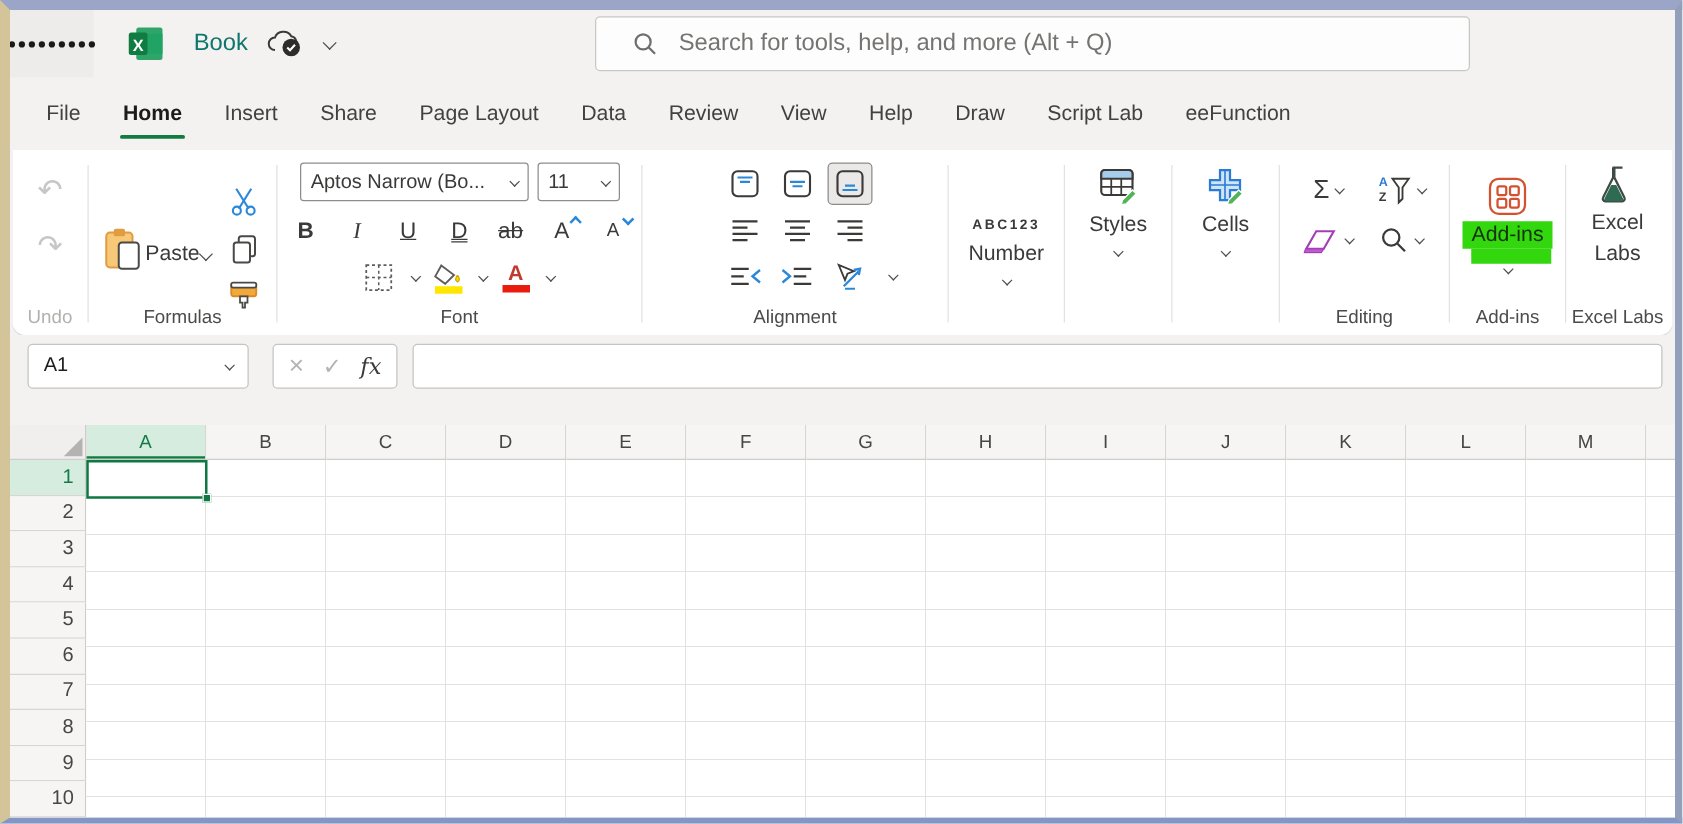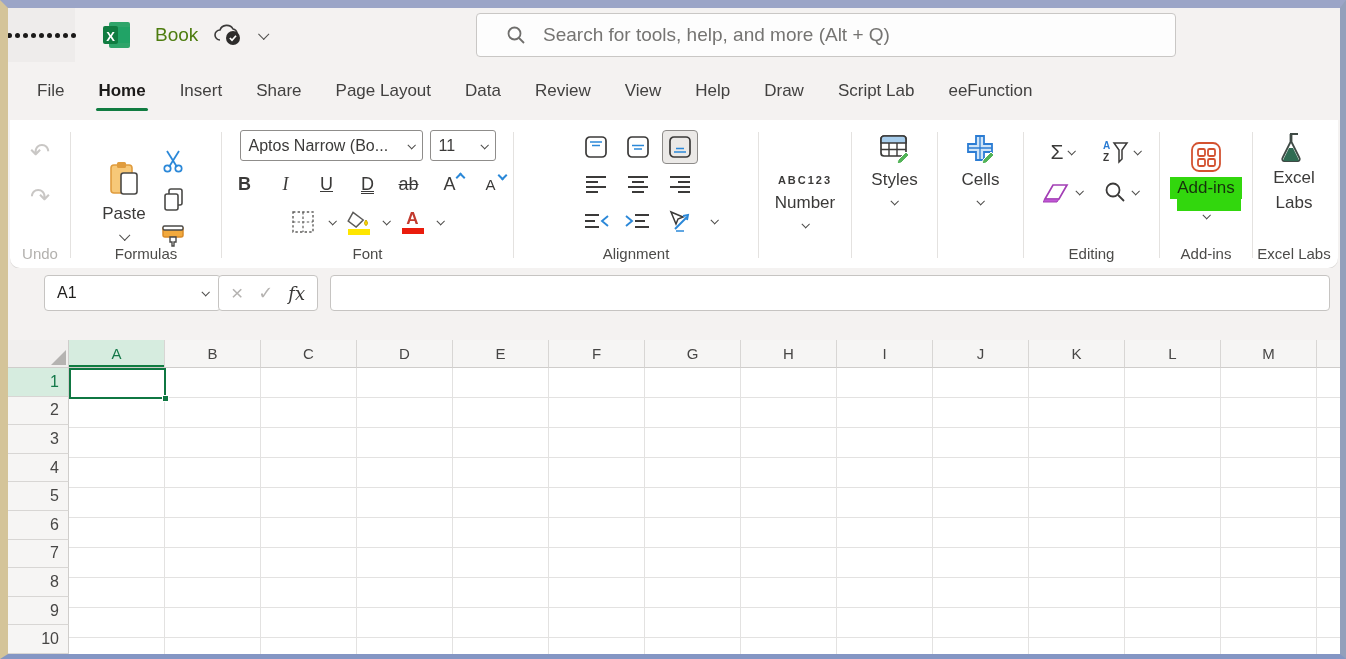--- a/index.html
+++ b/index.html
@@ -10,21 +10,21 @@
     border-bottom:5px solid #8496c4; border-left:8px solid #d4c499;
     background:#f4f2f1; overflow:hidden; }
   .frame .navy-strip { position:absolute; left:-8px; top:-8px; bottom:-5px; width:2px; background:#2b3158; z-index:50; }
 
   
   .topbar { position:relative; height:54px; background:#f4f2f1; display:flex; align-items:center; }
   .launcher { width:67px; height:54px; background:#eeeceb; display:flex; align-items:center; justify-content:center; cursor:pointer; }
   .waffle { display:grid; grid-template-columns:repeat(3,5px); grid-template-rows:repeat(3,5px); gap:3px; }
   .waffle span { width:5px; height:5px; border-radius:50%; background:#1b1a19; }
   .xlogo { margin-left:26px; }
-  .doc-title { margin-left:22px; font-size:19px; color:#4d7c0f; }
+  .doc-title { margin-left:22px; font-size:19px; color:#0f766e; }
   .cloud-wrap { margin-left:15px; display:flex; align-items:center; }
   .title-chev { margin-left:16px; }
   .chev { display:inline-block; width:8px; height:8px; border-right:1.7px solid #4f4e4c; border-bottom:1.7px solid #4f4e4c; transform:rotate(45deg) translateY(-1px); }
   .chev.sm { width:6px; height:6px; }
   .searchbox { position:absolute; left:468px; top:5px; width:700px; height:44px; background:#fdfdfd;
     border:1px solid #c9c7c5; border-radius:4px; display:flex; align-items:center; padding-left:28px; }
   .searchbox input { border:none; outline:none; background:transparent; font-size:19px; color:#404040;
     width:600px; margin-left:16px; font-family:"Liberation Sans", sans-serif; }
   .searchbox input::placeholder { color:#757472; }
 
@@ -44,21 +44,21 @@
   .rbtn { display:flex; align-items:center; justify-content:center; cursor:pointer; border-radius:3px; }
   .icon { display:inline-flex; align-items:center; justify-content:center; }
 
   
   .g-undo { width:60px; }
   .g-undo .rbtn { height:40px; width:40px; margin-top:5px; font-size:24px; color:#c9c7c5; }
   .g-undo .rbtn:first-child { margin-top:12px; }
 
   
   .g-clip { width:150px; flex-direction:row; justify-content:center; gap:10px; }
-  .paste-big { display:flex; flex-direction:column; align-items:center; margin-top:12px; cursor:pointer; }
+  .paste-big { display:flex; align-items:center; margin-top:12px; cursor:pointer; }
   .paste-big .plabel { font-size:17px; color:#3b3a39; margin-top:6px; }
   .paste-big .chev { margin-top:8px; }
   .clip-col { display:flex; flex-direction:column; margin-top:10px; gap:6px; }
   .clip-col .rbtn { width:34px; height:32px; }
 
   
   .g-font { width:291px; }
   .font-row1 { display:flex; gap:7px; margin-top:10px; }
   .selbox { height:31px; border:1px solid #8f8d8b; border-radius:3px; background:#fff; display:flex; align-items:center;
     padding:0 8px; font-size:16px; color:#3b3a39; justify-content:space-between; cursor:pointer; }
@@ -116,21 +116,21 @@
   .g-addins .chev { margin-top:2px; }
 
   
   .g-labs { width:82px; }
   .labs-btn { display:flex; flex-direction:column; align-items:center; margin-top:11px; cursor:pointer; }
   .labs-btn .line { font-size:17px; color:#3b3a39; line-height:25px; }
 
   
   .formularow { position:relative; height:50px; background:#f4f2f1; }
   .fbox { position:absolute; top:7px; height:36px; background:#fff; border:1px solid #c6c4c2; border-radius:4px; display:flex; align-items:center; }
-  .namebox { left:36px; width:177px; justify-content:space-between; padding:0 12px; cursor:pointer; }
+  .namebox { left:14px; width:177px; justify-content:space-between; padding:0 12px; cursor:pointer; }
   .namebox .nbval { font-size:16px; color:#1f1e1d; }
   .fxbox { left:210px; width:100px; justify-content:center; gap:15px; }
   .fxbox .cancel { font-size:21px; color:#b5b3b1; }
   .fxbox .confirm { font-size:18px; color:#b5b3b1; }
   .fxbox .fx { font-family:"DejaVu Serif", serif; font-style:italic; font-size:18px; color:#3b3a39; }
   .finput { left:322px; right:10px; padding:0 10px; }
   .finput input { border:none; outline:none; width:100%; font-size:15px; font-family:"Liberation Sans", sans-serif; }
 
   
   .gridrow { position:relative; height:336px; background:#f4f2f1; }

